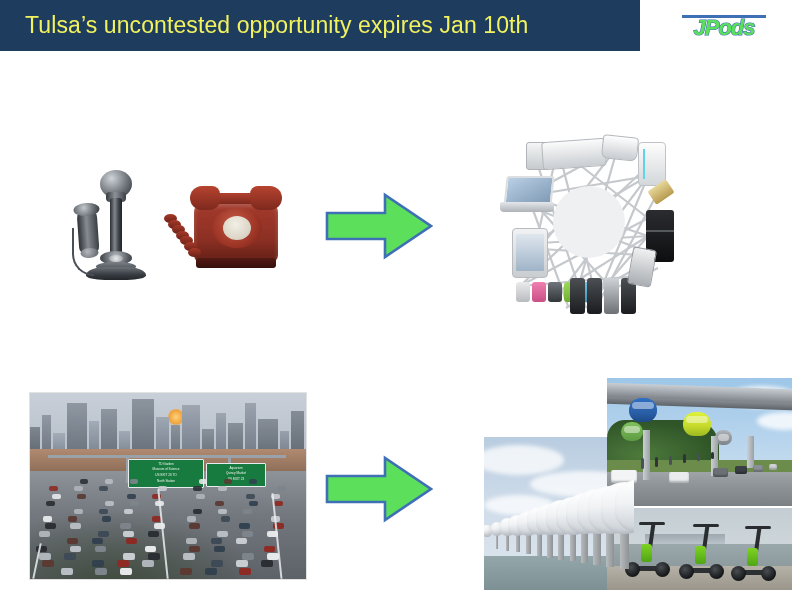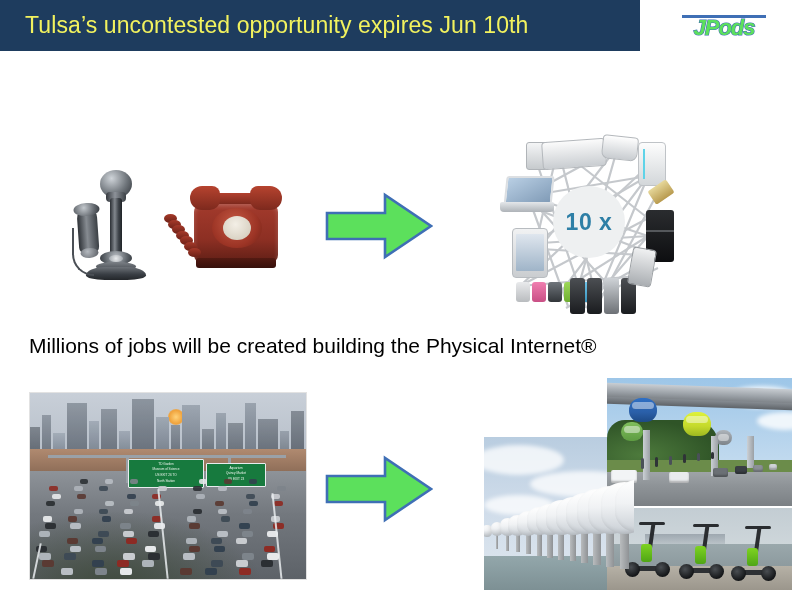--- a/index.html
+++ b/index.html
@@ -225,21 +225,21 @@
 
   
   .nosel{user-select:none;}
 </style>
 </head>
 <body>
 
 <div class="slide nosel">
 
   <div class="titlebar"></div>
-  <div class="title-text">Tulsa’s uncontested opportunity expires Jun 10th</div>
+  <div class="title-text">Tulsa’s uncontested opportunity expires Jan 10th</div>
 
   <div class="logo">
     <div class="logo-overline"></div>
     <div class="logo-text">JPods</div>
   </div>
 
 
   <div class="phone-old">
     <div class="po-head"></div>
     <div class="po-neck"></div>
@@ -283,21 +283,20 @@
         <path d="M150 40 L30 110 M150 40 L60 160 M150 40 L95 172"></path>
         <path d="M150 100 L28 108 M150 100 L55 160 M150 100 L88 172"></path>
         <path d="M60 12 L160 90 M60 12 L35 120 M60 12 L100 168"></path>
         <path d="M120 10 L28 60 M120 10 L32 125 M120 10 L75 170"></path>
         <path d="M160 120 L30 70 M160 120 L26 112 M160 120 L68 172"></path>
         <path d="M22 150 L150 30 M22 150 L158 78 M22 150 L140 140"></path>
         <path d="M100 168 L158 60 M88 172 L40 30 M75 172 L160 132"></path>
       </g>
     </svg>
     <div class="hub"></div>
-    <div class="hub-text">10 x</div>
 
     <div class="dev laptop">
       <div class="scr"></div>
         <div class="base"></div>
     </div>
     <div class="dev tablet"></div>
     <div class="dev modem"></div>
     <div class="dev router"></div>
     <div class="dev ap"></div>
     <div class="dev console-w"></div>
@@ -312,21 +311,20 @@
     </div>
     <div class="dev phones">
       <i></i>
         <i></i>
         <i></i>
         <i></i>
     </div>
     <div class="dev bberry"></div>
   </div>
 
-  <div class="headline" id="headline-2">Millions of jobs will be created building the Physical Internet®</div>
 
   <div class="pic traffic">
     <div class="t-sky"></div>
     <div class="t-city" id="cityblocks">
         <i style="left: -4px; width: 14px; height: 34px; filter: brightness(0.82);"></i>
         <i style="left: 12px; width: 9px; height: 46px; filter: brightness(0.94);"></i>
         <i style="left: 23px; width: 12px; height: 28px; filter: brightness(1.06);"></i>
         <i style="left: 37px; width: 20px; height: 58px; filter: brightness(0.93);"></i>
         <i style="left: 59px; width: 10px; height: 40px; filter: brightness(1.05);"></i>
         <i style="left: 71px; width: 16px; height: 52px; filter: brightness(0.92);"></i>

